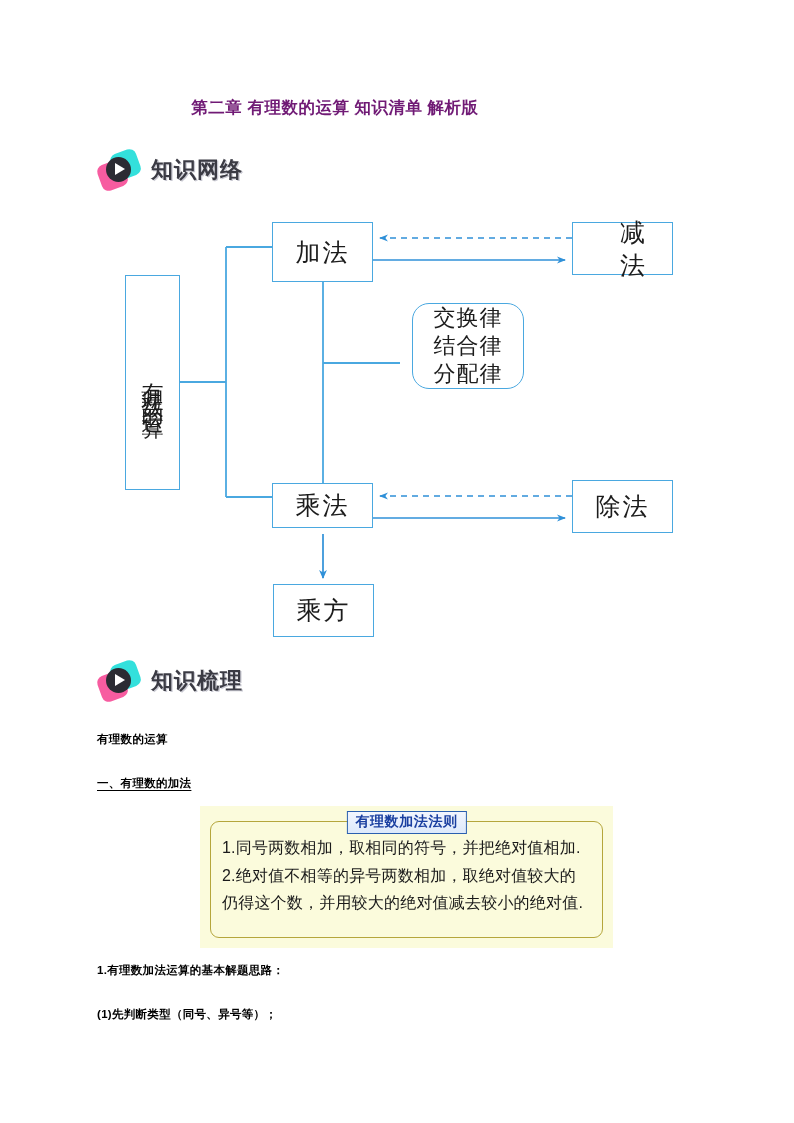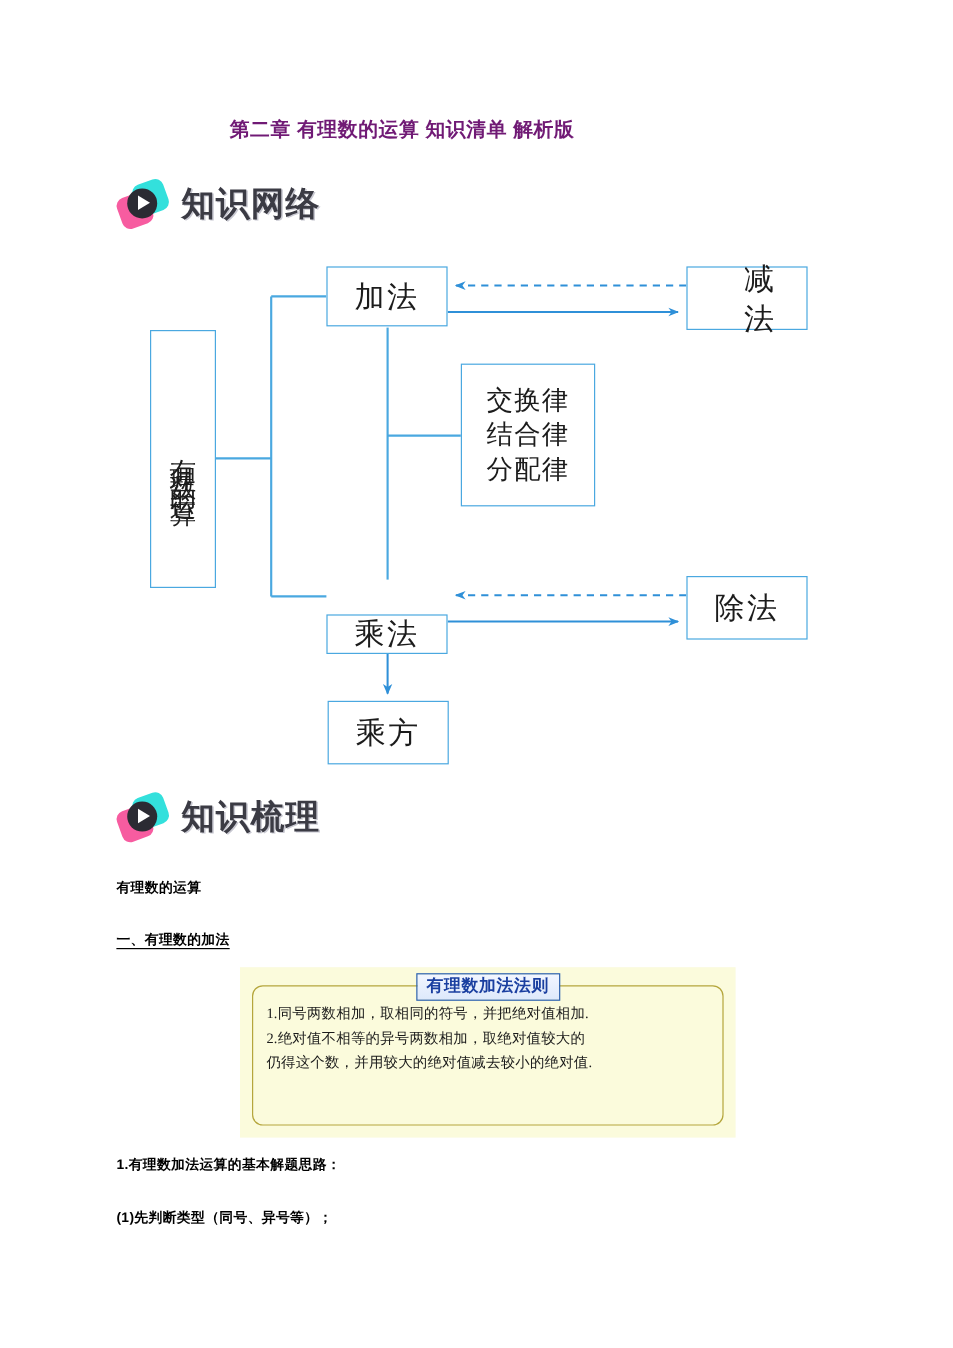--- a/index.html
+++ b/index.html
@@ -72,21 +72,21 @@
     position: absolute;
     left: 18px;
     top: 14px;
     width: 0;
     height: 0;
     border-left: 10px solid #ffffff;
     border-top: 6.5px solid transparent;
     border-bottom: 6.5px solid transparent;
   }
   .logo-text {
-    font-size: 28px;
+    font-size: 22px;
     font-weight: 700;
     color: #3b3b44;
     letter-spacing: 1px;
     text-shadow: 1.2px 1.2px 0 #c9c9d2;
   }
 
   
   #mindmap {
     position: absolute;
     left: 0;
@@ -178,22 +178,22 @@
     position: absolute;
     left: 22px;
     top: 28px;
     right: 18px;
     margin: 0;
     padding: 0;
     list-style: none;
     z-index: 2;
   }
   .rule-card ol.rules li {
-    font-family: Liberation Serif, serif;
-    font-size: 12px;
+    font-family: Liberation Sans, sans-serif;
+    font-size: 16px;
     line-height: 1.72;
     color: #1a1a1a;
     letter-spacing: 0.2px;
     text-indent: 0;
   }
 </style>
 </head>
 <body>
 
 <div class="doc-title">第二章 有理数的运算 知识清单 解析版</div>
@@ -242,31 +242,31 @@
 
   <path d="M373,518 L565,518" stroke="#2f90d8" stroke-width="1.7" fill="none" marker-end="url(#arrowR)"></path>
 
   <path d="M572,496 L380,496" stroke="#2f90d8" stroke-width="1.7" fill="none" stroke-dasharray="6 5" marker-end="url(#arrowL)"></path>
 
   <path d="M323,534 L323,578" stroke="#2f90d8" stroke-width="1.7" fill="none" marker-end="url(#arrowD)"></path>
 </svg>
 
 <div class="mm-box vert" style="left:125px; top:275px; width:55px; height:215px;">有理数的运算</div>
 
-<div class="mm-box h" style="left:272px; top:222px; width:101px; height:50px;text-align:center;">加法</div>
+<div class="mm-box h" style="left:272px; top:222px; width:101px; height:60px;text-align:center;">加法</div>
 
 <div class="mm-box h" style="left:572px; top:222px; width:101px; height:53px;padding-left:47px;">减法</div>
 
-<div class="mm-box multi" style="left:384px; top:303px; width:112px; height:119px;">
+<div class="mm-box multi" style="left:412px; top:303px; width:112px; height:86px;border-radius:17px;">
   <span>交换律</span>
   <span>结合律</span>
   <span>分配律</span>
 </div>
 
-<div class="mm-box h" style="left:272px; top:483px; width:101px; height:33px;margin-top:29px;">乘法</div>
+<div class="mm-box h" style="left:272px; top:483px; width:101px; height:45px;">乘法</div>
 
 <div class="mm-box h" style="left:572px; top:480px; width:101px; height:53px;">除法</div>
 
 <div class="mm-box h" style="left:273px; top:584px; width:101px; height:53px;">乘方</div>
 
 <div class="logo-badge" style="left:97px; top:660px;">
   <div class="logo-mark">
     <div class="sq sq-cyan"></div>
     <div class="sq sq-pink"></div>
     <div class="sq sq-dark"></div>

